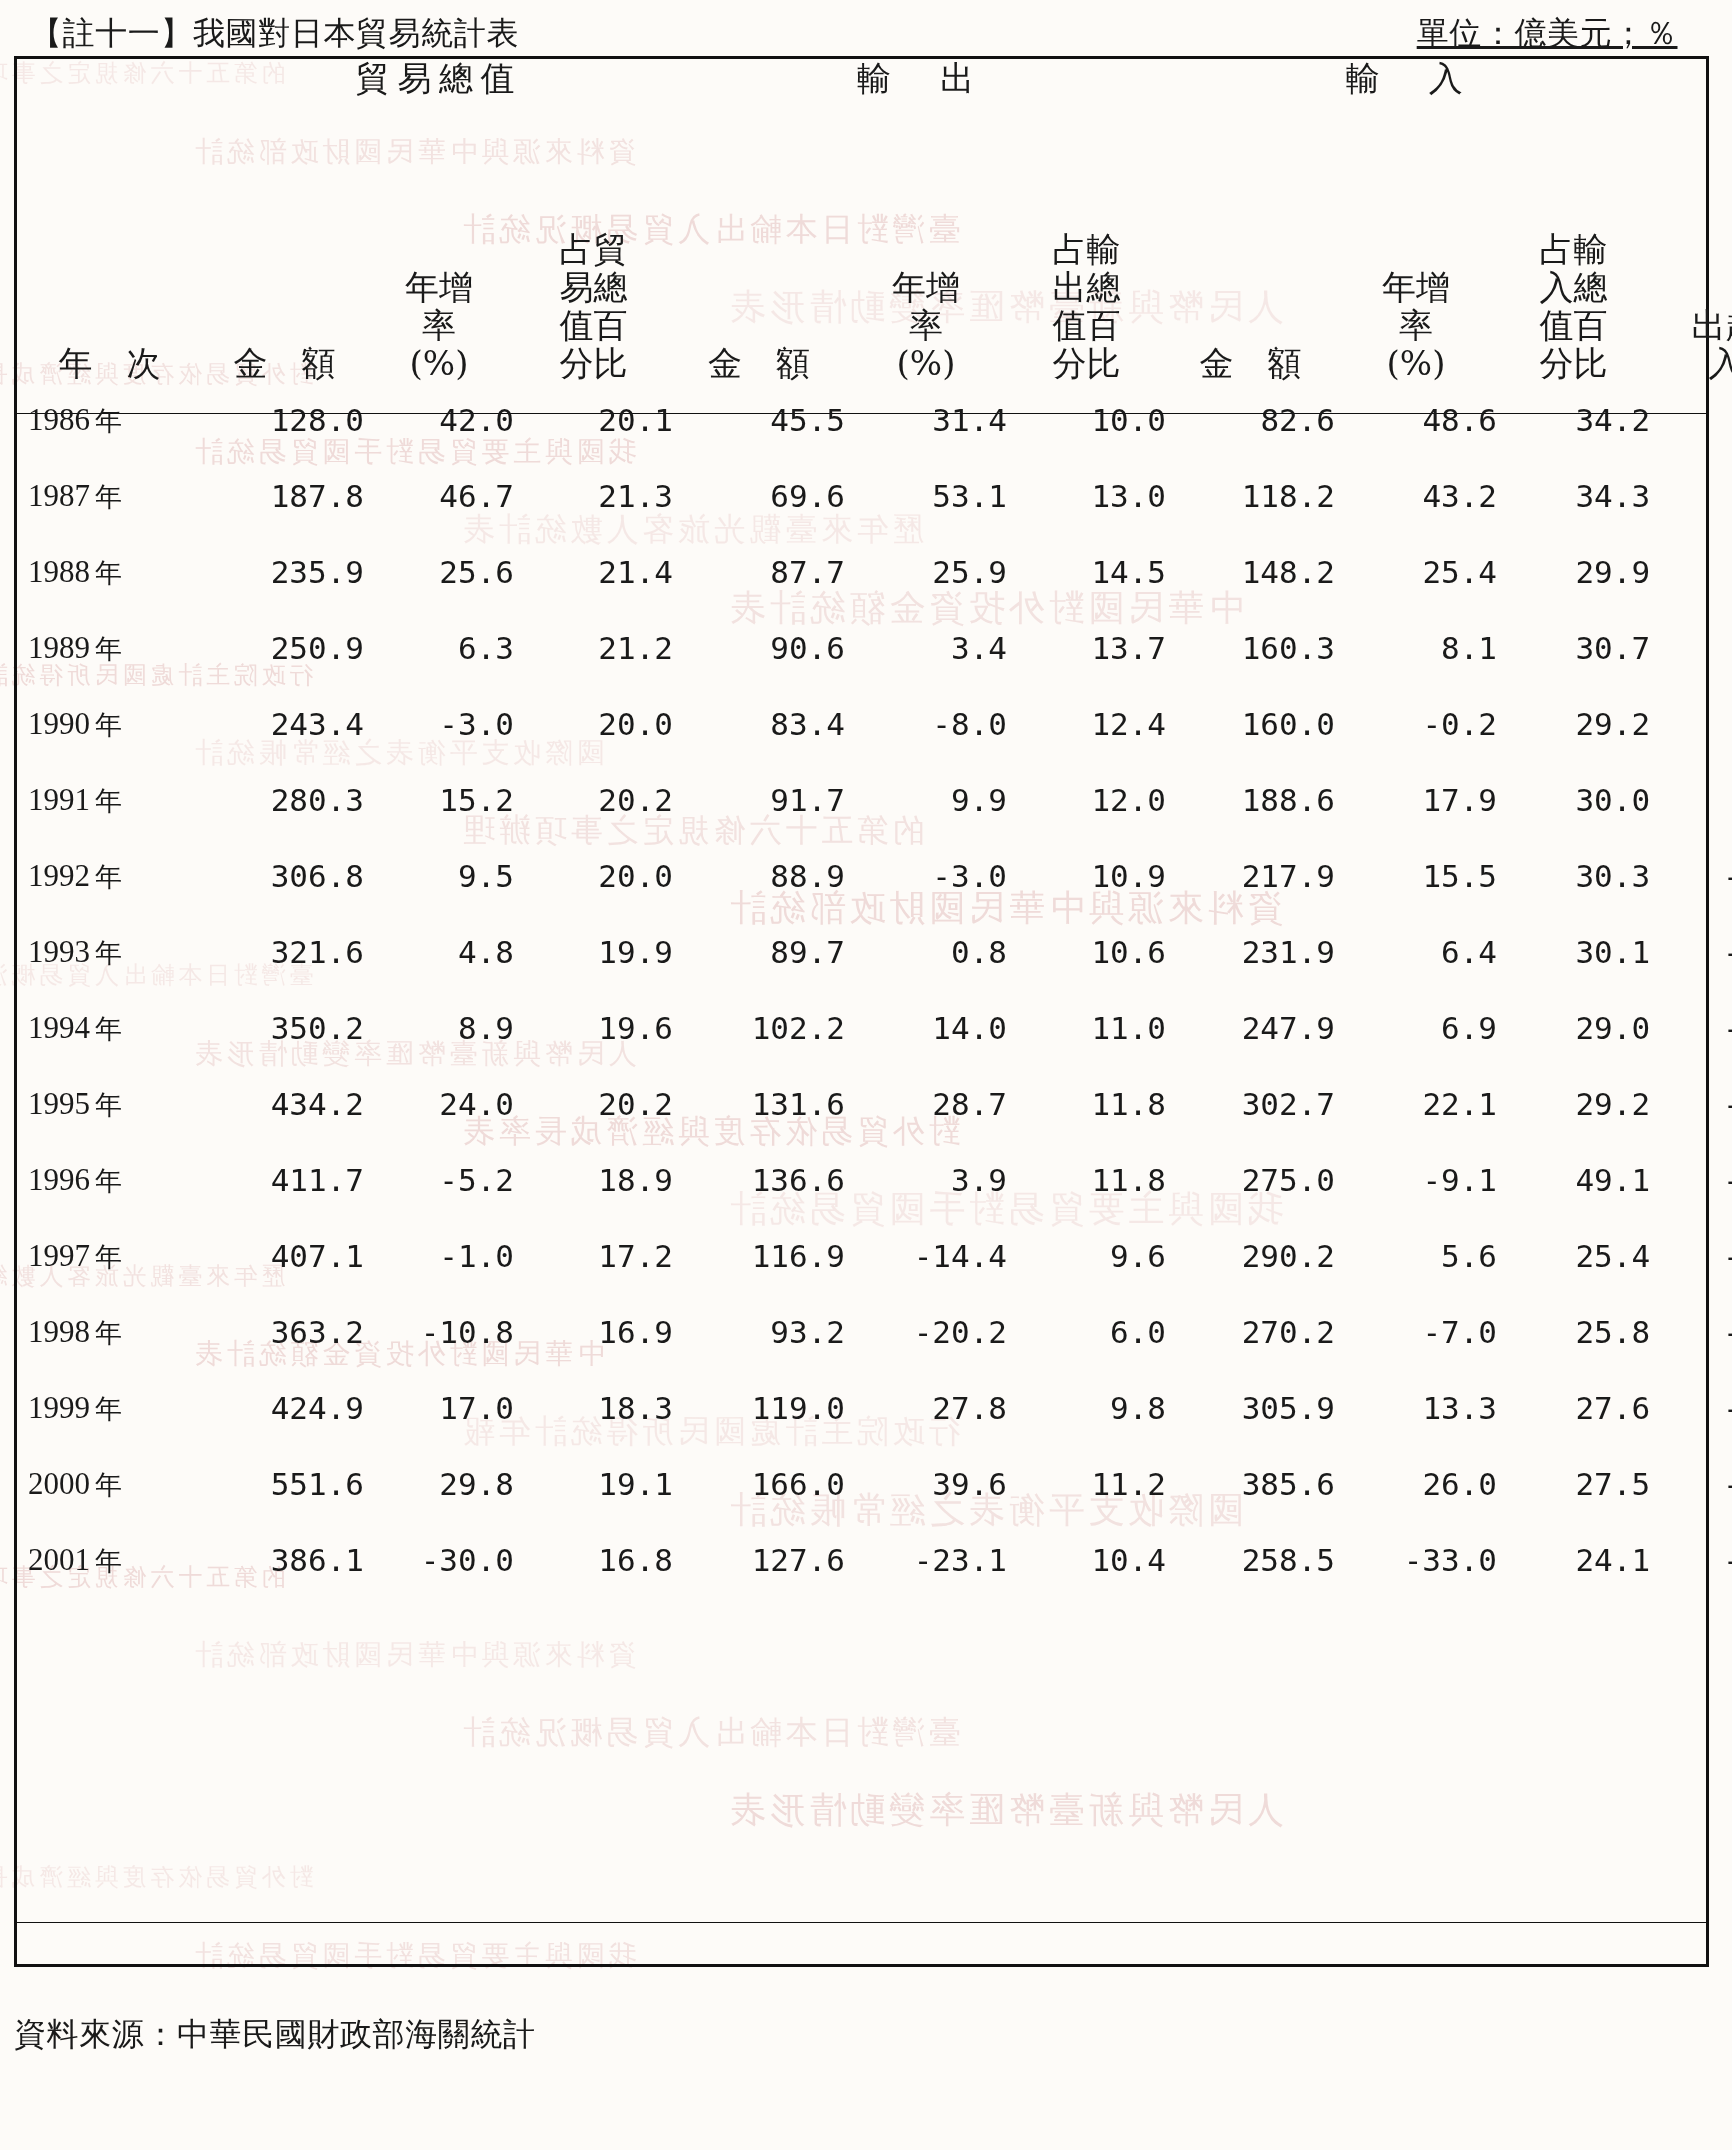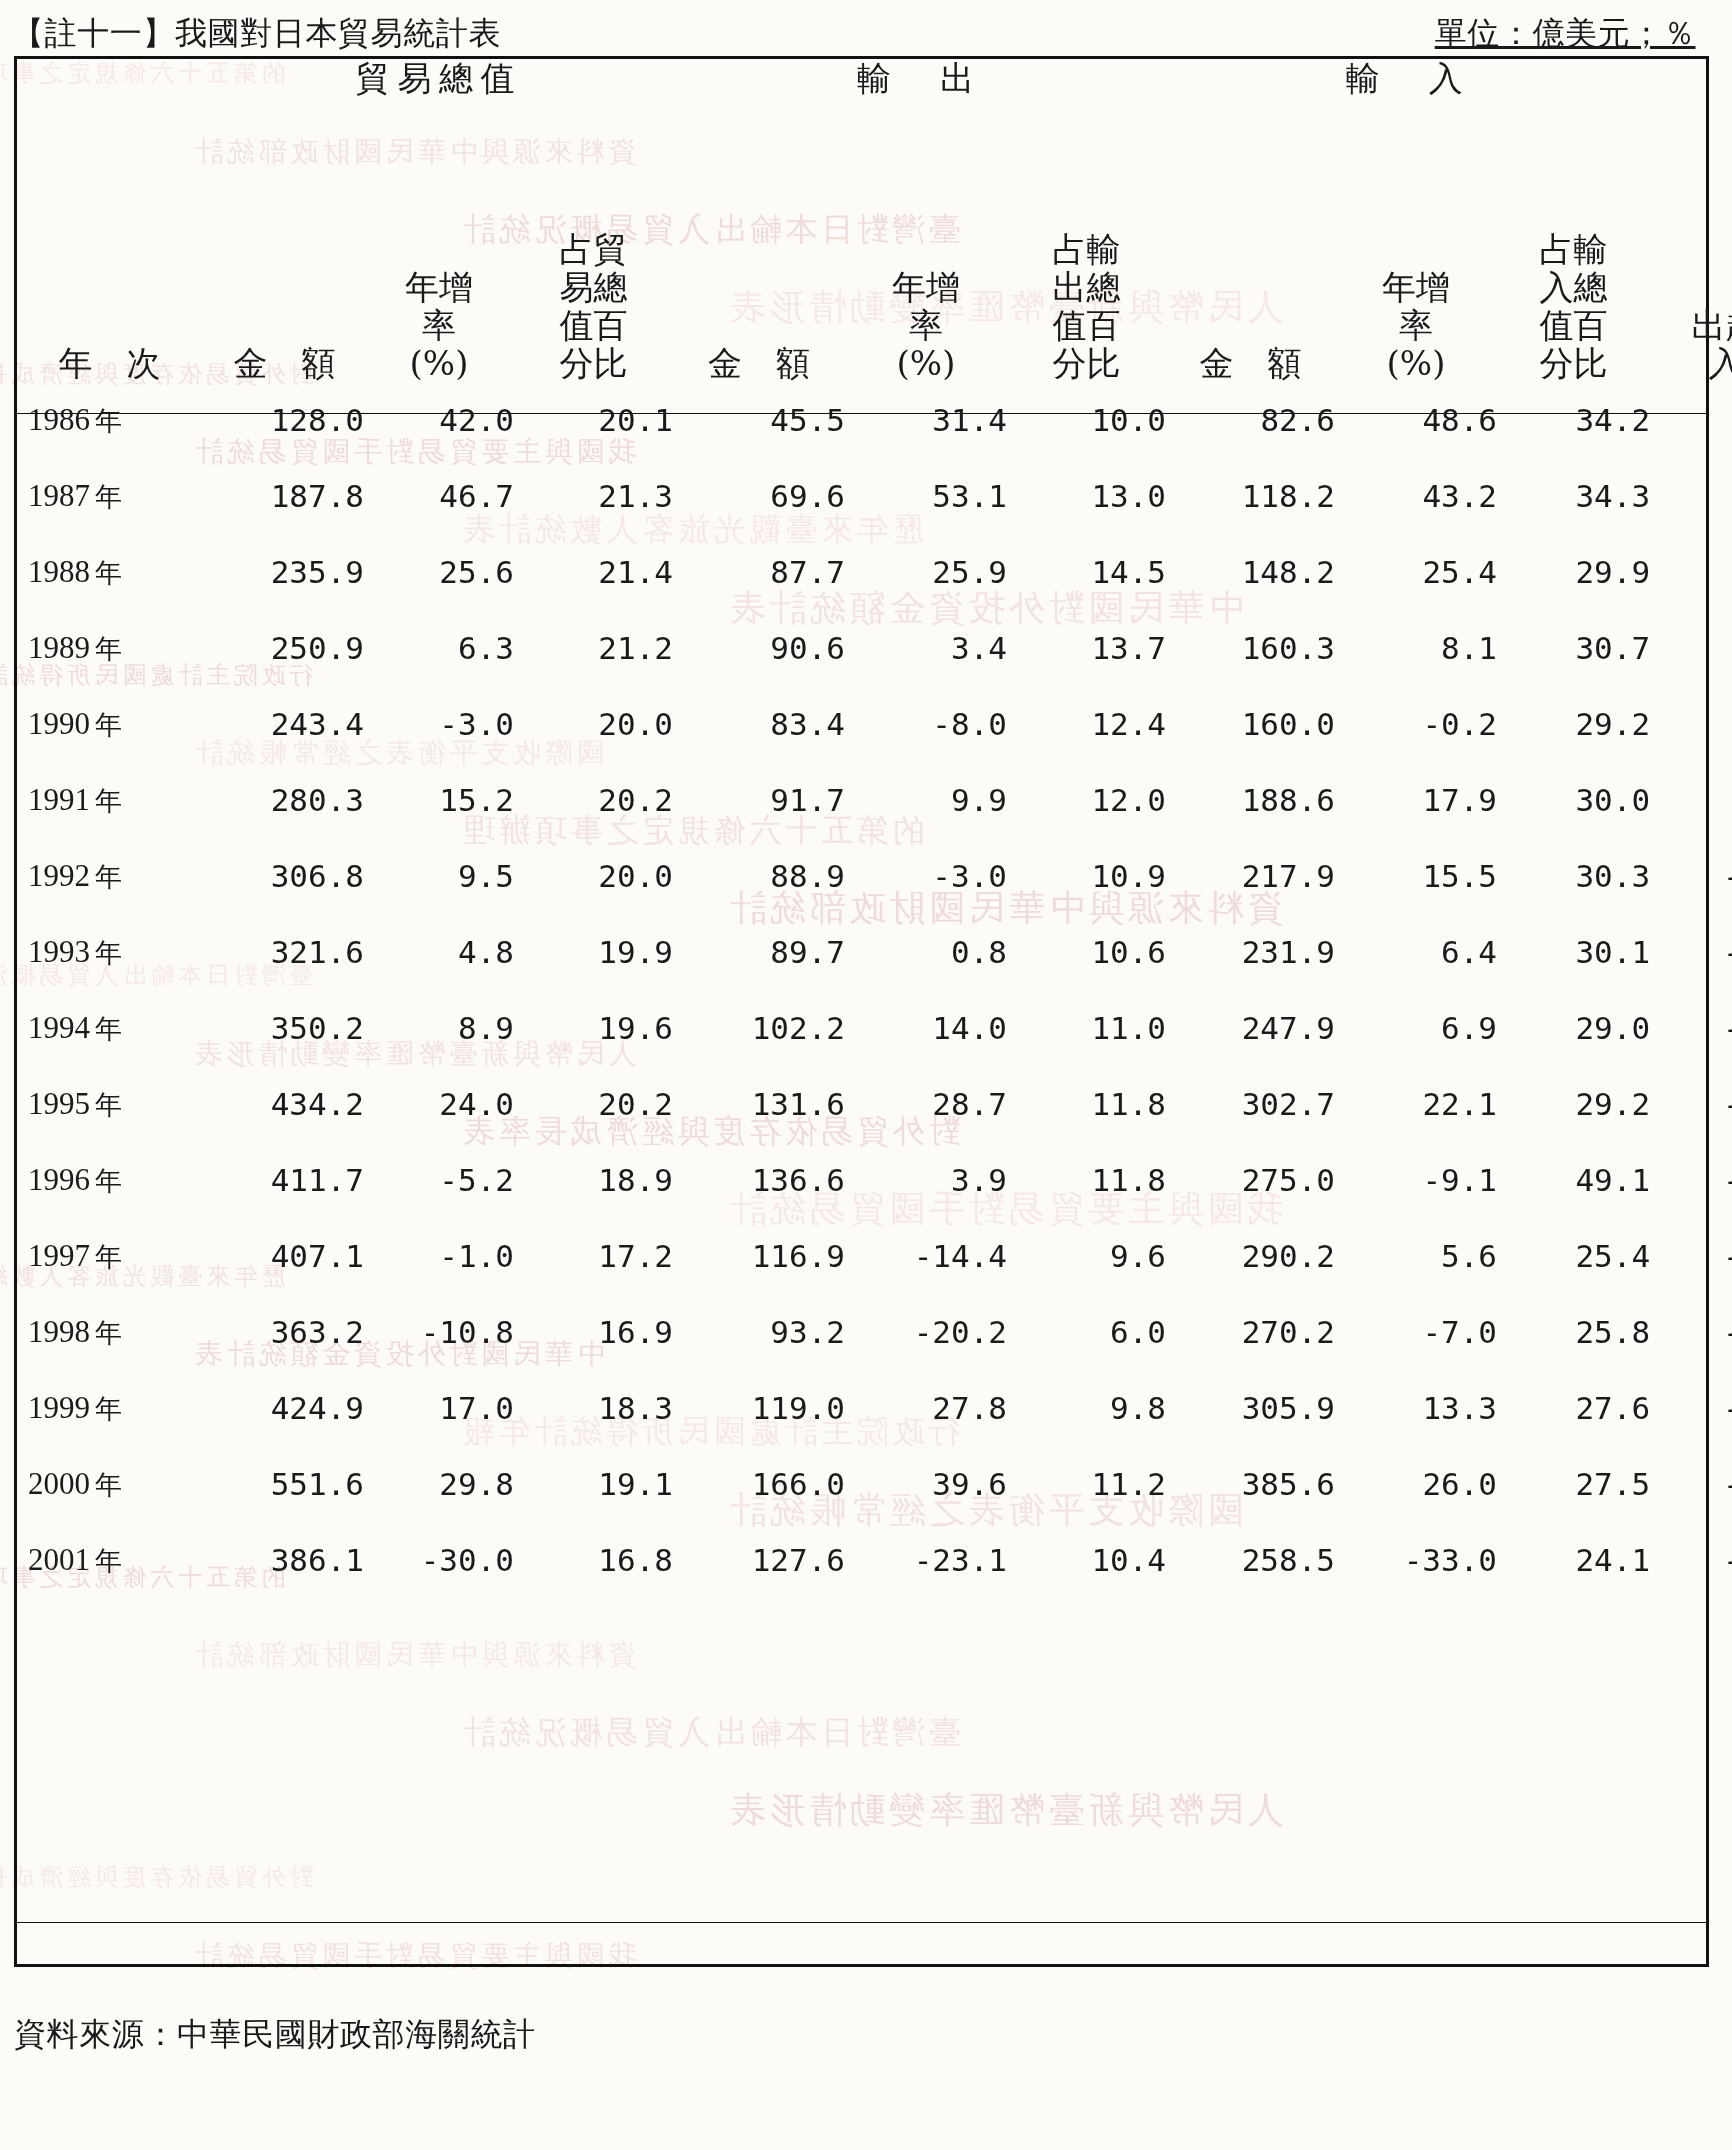--- a/index.html
+++ b/index.html
@@ -42,21 +42,21 @@
 
   
   .caption-row {
     position: absolute;
     left: 0;
     right: 0;
     top: 11.5px;
     display: flex;
     justify-content: space-between;
     align-items: baseline;
-    padding: 0 12px;
+    padding: 0 30px;
     font-size: 32px;
     letter-spacing: 0.6px;
   }
   .caption-left { white-space: nowrap; }
   .caption-right { white-space: nowrap; padding-right: 25.5px; text-decoration: underline; }
 
   
   .frame {
     position: absolute;
     left: 14px;

